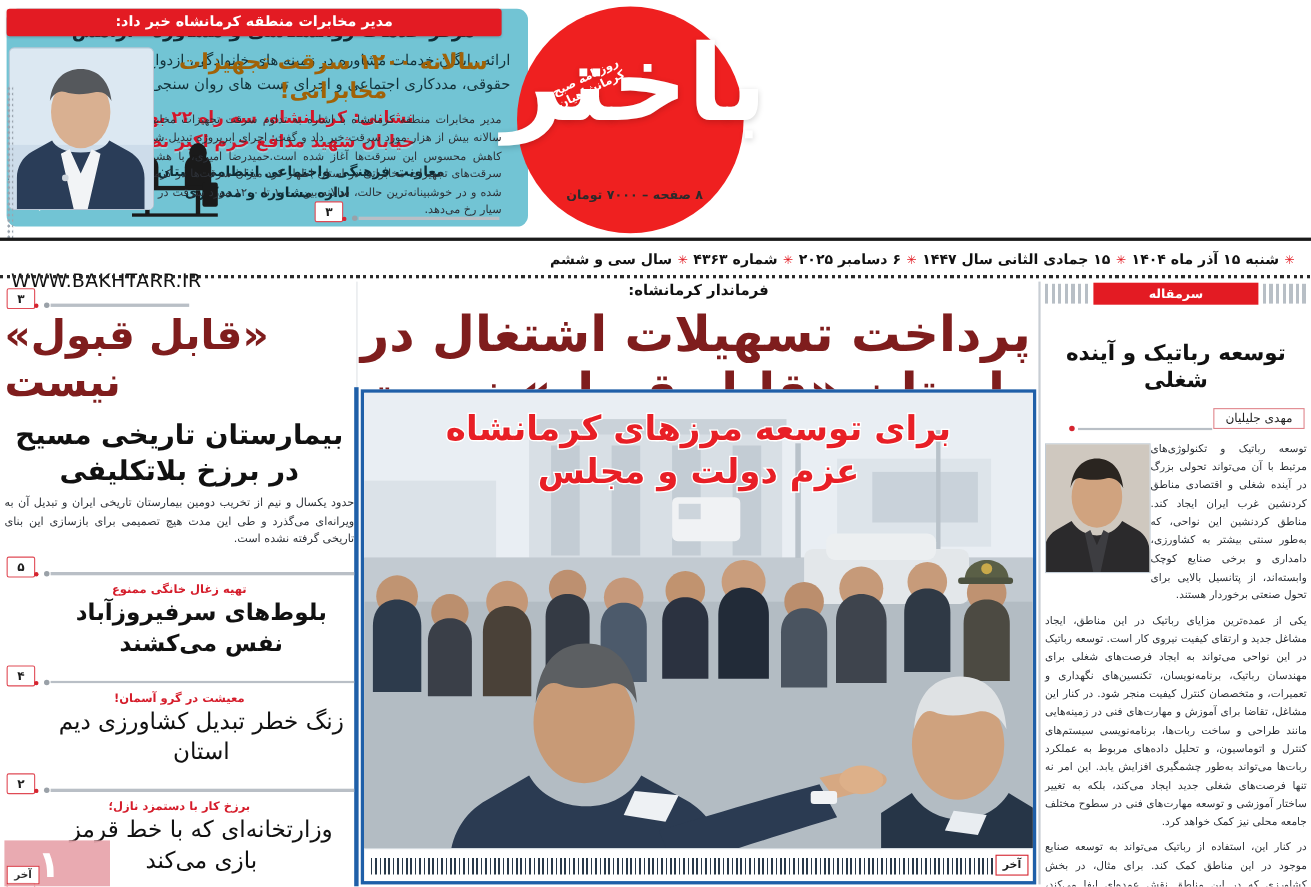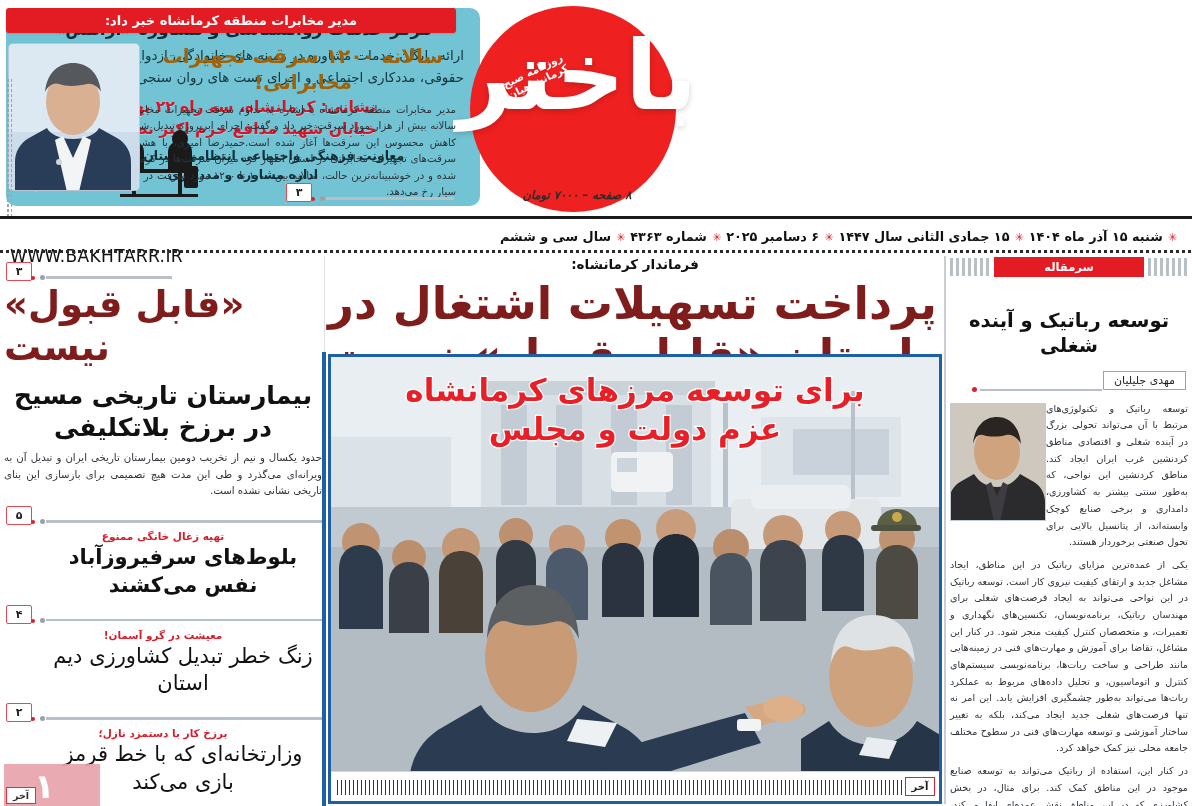--- a/index.html
+++ b/index.html
@@ -52,22 +52,22 @@
     color: #fff; font-size: 96px; font-weight: bold; line-height: 1;
     font-family: "DejaVu Sans", "Liberation Sans", sans-serif;
     text-shadow: 0 2px 6px rgba(0,0,0,.18);
   }
   .mast-slogan {
     position: absolute; left: 28px; top: 62px; width: 110px; text-align: center;
     color: #fff; font-size: 10.5px; transform: rotate(-26deg); font-weight: 600;
     letter-spacing: .2px;
   }
   .mast-price {
-    position: absolute; left: 0; top: 186px; width: 250px; text-align: center;
-    color: #2b2b2b; font-size: 11.5px; font-weight: 600; font-style: italic;
+    position: absolute; left: 0; top: 168px; width: 250px; text-align: center;
+    color: #2b2b2b; font-size: 11.5px; font-weight: 600;
   }
 
   
   .teaser { position: absolute; left: 6px; top: 8px; width: 450px; height: 200px; }
   .teaser-kicker {
     background: #e31b23; color: #fff; font-weight: bold; font-size: 13px;
     text-align: center; padding: 5px 8px; border-radius: 3px;
     box-shadow: 0 1px 2px rgba(0,0,0,.12);
   }
   .teaser-body { position: relative; margin-top: 8px; height: 160px; }
@@ -339,21 +339,21 @@
         <div class="pg-badge">۳</div>
         <div class="dot-red"></div>
         <div class="dot-gray"></div>
         <div class="hr"></div>
       </div>
 
       <div class="lead-head">«قابل قبول» نیست</div>
 
       <div class="sub-head">بیمارستان تاریخی مسیح</div>
       <div class="sub-head" style="margin-top:0">در برزخ بلاتکلیفی</div>
-      <div class="sub-text">حدود یکسال و نیم از تخریب دومین بیمارستان تاریخی ایران و تبدیل آن به ویرانه‌ای می‌گذرد و طی این مدت هیچ تصمیمی برای بازسازی این بنای تاریخی نشانی نشده است.</div>
+      <div class="sub-text">حدود یکسال و نیم از تخریب دومین بیمارستان تاریخی ایران و تبدیل آن به ویرانه‌ای می‌گذرد و طی این مدت هیچ تصمیمی برای بازسازی این بنای تاریخی گرفته نشده است.</div>
 
       <div class="badge-row">
         <div class="pg-badge">۵</div>
         <div class="dot-red"></div>
         <div class="dot-gray"></div>
         <div class="hr"></div>
       </div>
 
       <div class="teaser-item">
         <div class="ti-kicker">تهیه زغال خانگی ممنوع</div>

